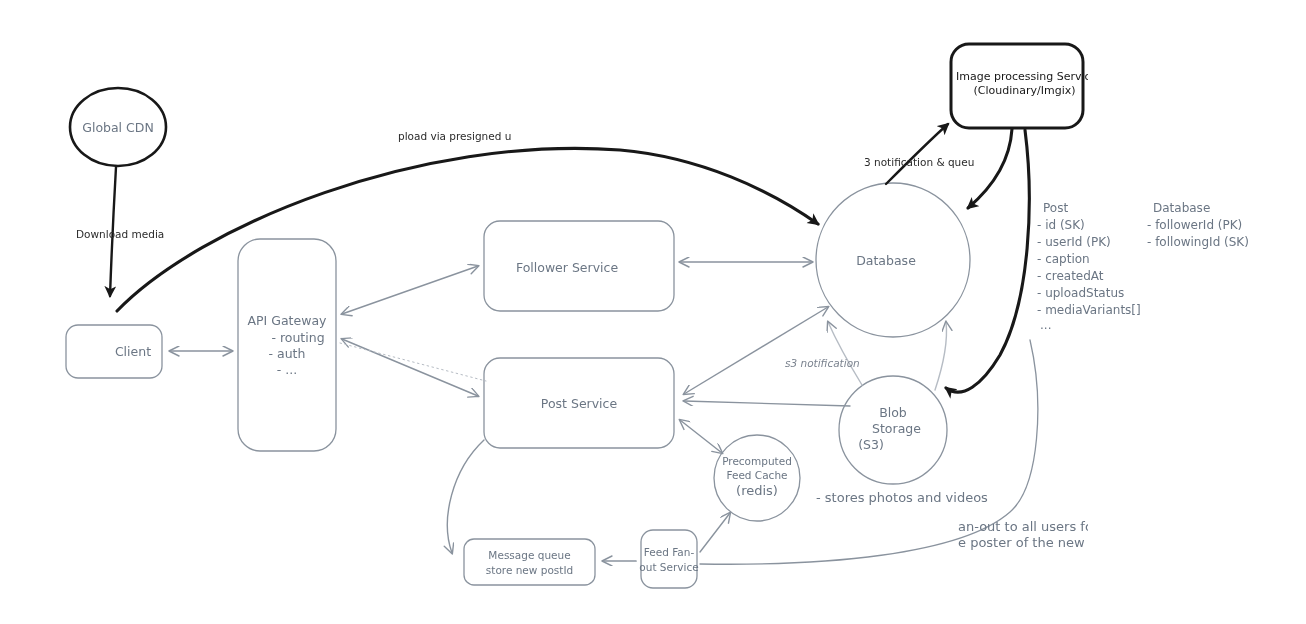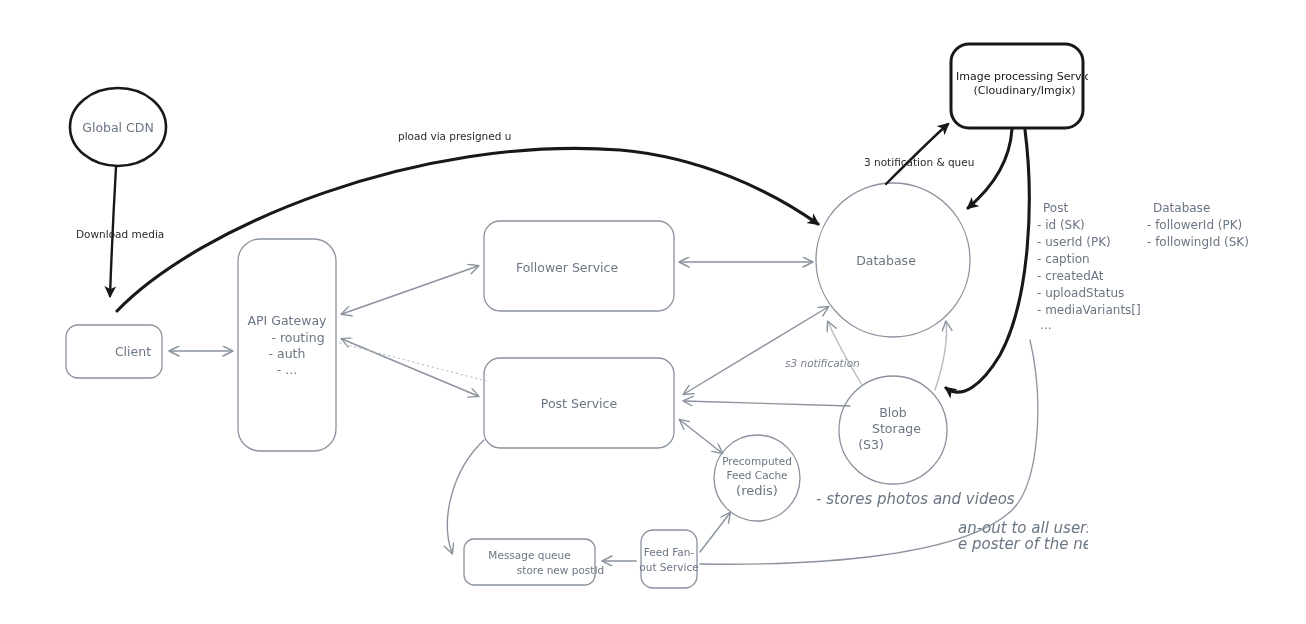--- a/index.html
+++ b/index.html
@@ -40,24 +40,23 @@
   }
   .edge-label {
     font-size: 10.5px;
     color: #2b2b2b;
     line-height: 1.2;
   }
   .edge-label.soft {
     color: #7b838f;
   }
   .annotation {
-    font-size: 15px;
+    font-size: 13px;
     line-height: 1.35;
     color: #6b7684;
-    font-style: italic;
   }
   .schema {
     font-size: 12px;
     line-height: 1.42;
     color: #6b7684;
   }
   .clip-box {
     position: absolute;
     overflow: hidden;
   }
@@ -226,21 +225,21 @@
   <div class="node-label" style="left:707px; top:455px; width:100px; font-size:10.5px;">Precomputed</div>
   <div class="node-label" style="left:707px; top:469px; width:100px; font-size:10.5px;">Feed Cache</div>
   <div class="node-label" style="left:707px; top:483px; width:100px; font-size:13px;">(redis)</div>
 
   <div class="clip-box" style="left:951px; top:70px; width:137px; height:40px;">
     <div class="node-label dark-text" style="left:5px; top:0px; width:160px; font-size:11px; text-align:left;">Image processing Service</div>
     <div class="node-label dark-text" style="left:5px; top:14px; width:137px; font-size:11px;">(Cloudinary/Imgix)</div>
   </div>
 
   <div class="node-label" style="left:464px; top:549px; width:131px; font-size:10.5px;">Message queue</div>
-  <div class="node-label" style="left:464px; top:564px; width:131px; font-size:10.5px;margin-left:31px;">store new postId</div>
+  <div class="node-label" style="left:464px; top:564px; width:131px; font-size:10.5px;">store new postId</div>
 
   <div class="node-label" style="left:637px; top:546px; width:64px; font-size:10.5px;">Feed Fan-</div>
   <div class="node-label" style="left:637px; top:561px; width:64px; font-size:10.5px;">out Service</div>
 
   <div class="edge-label" style="left:76px; top:228px;">Download media</div>
 
   <div class="edge-label" style="left:398px; top:130px;">pload via presigned u</div>
 
   <div class="edge-label" style="left:864px; top:142px;margin-top:14px;">3 notification &amp; queu</div>
 

